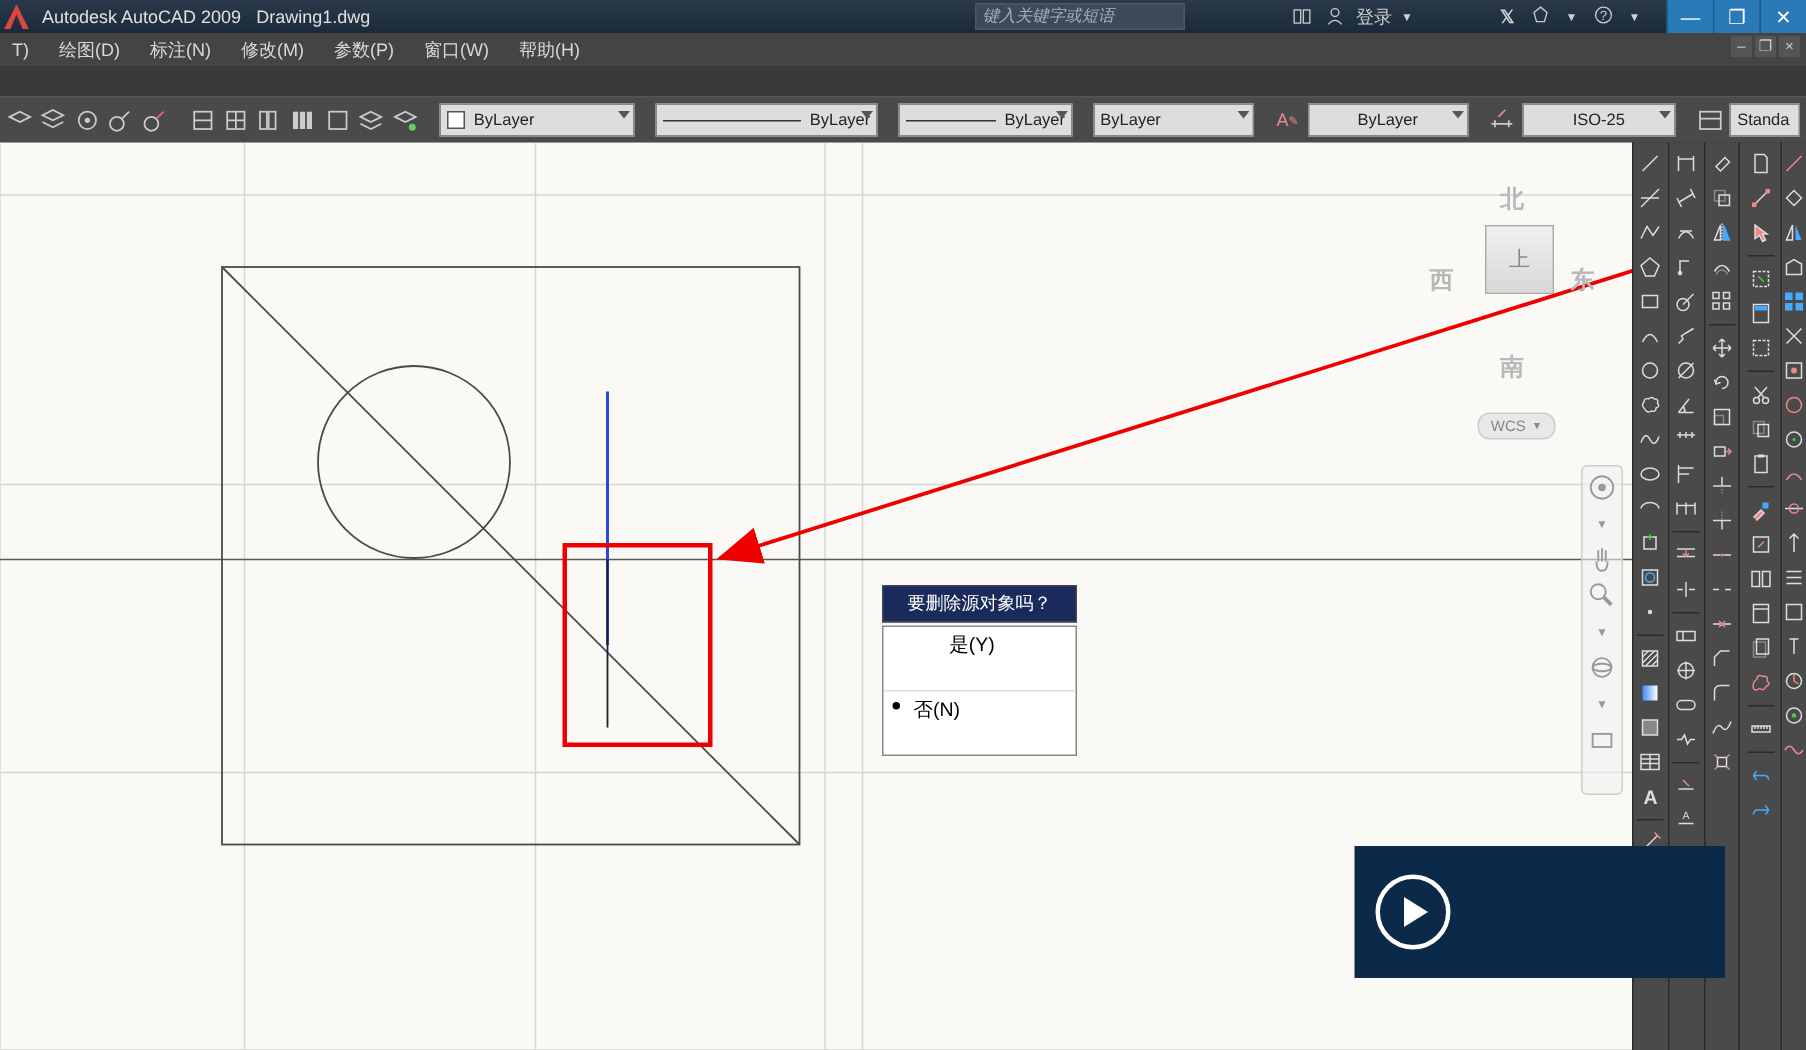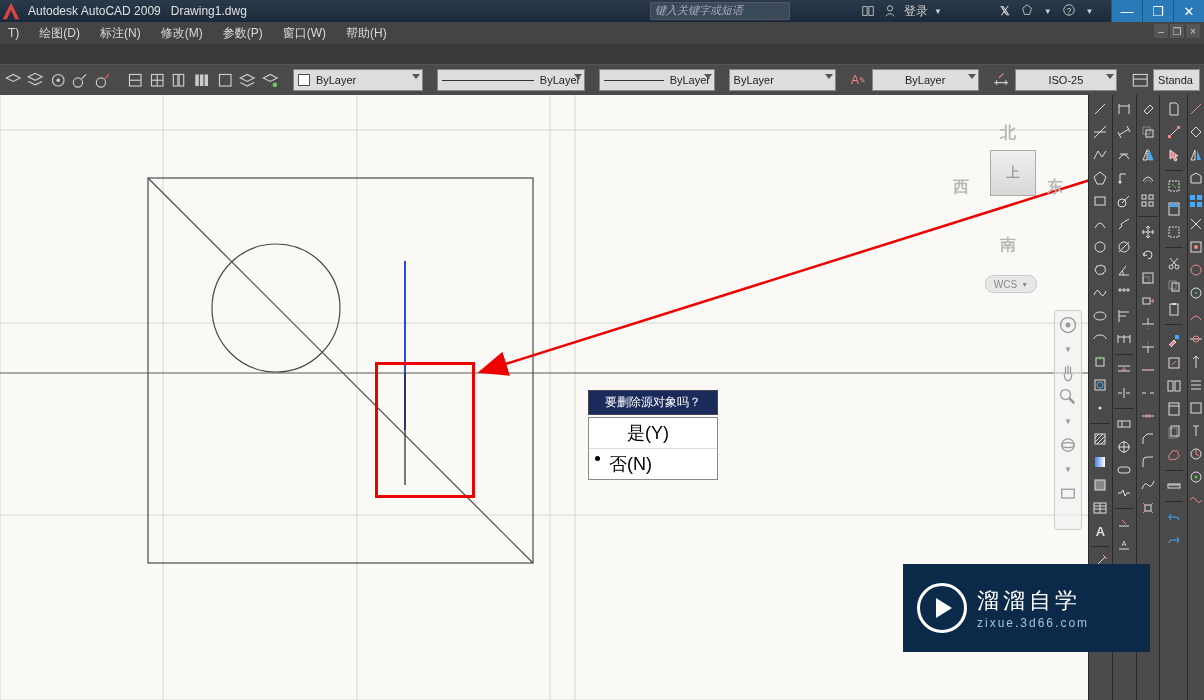--- a/index.html
+++ b/index.html
@@ -34,21 +34,21 @@
 .navcube .dir{position:absolute;color:#b8b8b8;font-size:16px;font-weight:bold}
 .navcube .cube{position:absolute;left:45px;top:45px;width:44px;height:44px;background:linear-gradient(#f0f0f0,#d8d8d8);border:1px solid #aaa;display:flex;align-items:center;justify-content:center;color:#888;font-size:14px}
 .navcube .wcs{position:absolute;left:40px;top:170px;width:50px;height:16px;background:#e8e8e8;border:1px solid #ccc;border-radius:8px;font-size:10px;color:#888;display:flex;align-items:center;justify-content:center;gap:4px}
 
 .navbar-v{position:absolute;left:1054px;top:310px;width:26px;height:210px;background:rgba(240,240,240,0.6);border:1px solid #ccc;border-radius:4px;display:flex;flex-direction:column;align-items:center;gap:4px;padding:4px 0}
 .navbar-v div{width:20px;height:20px;color:#999;display:flex;align-items:center;justify-content:center;font-size:14px}
 
 .prompt{position:absolute;left:588px;top:390px}
 .prompt .q{background:#1a2a5a;color:#fff;padding:3px 16px;border:1px solid #445;font-size:12px}
 .prompt .opts{background:#fff;border:1px solid #888;margin-top:2px}
-.prompt .opts div{padding:3px 30px 3px 20px;border-bottom:1px solid #ddd;position:relative;font-size:18px}
+.prompt .opts div{padding:3px 30px 21px 20px;border-bottom:1px solid #ddd;position:relative;font-size:13px}
 .prompt .opts div:last-child{border-bottom:none}
 .prompt .opts .bullet{position:absolute;left:6px;top:7px;width:5px;height:5px;background:#000;border-radius:50%}
 
 .palettes{position:absolute;left:1088px;top:95px;width:116px;height:605px;background:#3e3e3e;display:flex}
 .palcol{width:24px;background:#4a4a4a;border-left:1px solid #2a2a2a;display:flex;flex-direction:column;align-items:center;padding-top:4px;gap:3px}
 .palcol.wide{width:28px}
 .palcol .pb{width:20px;height:20px;display:flex;align-items:center;justify-content:center;color:#d0d0d0}
 .palcol .pb svg{width:16px;height:16px}
 .palcol .psep{width:18px;height:1px;background:#2a2a2a;margin:2px 0}
 
@@ -913,17 +913,13 @@
           <path d="M2 8 Q5 3 8 8 T14 8" fill="none" stroke="#e88"></path>
         </svg>
       </div>
   </div>
 </div>
 
 <div class="watermark">
   <div class="play">
       <div></div>
     </div>
-  <div class="txt">
-    <div class="t1">溜溜自学</div>
-    <div class="t2">zixue.3d66.com</div>
-  </div>
 </div>
 
 </body></html>

